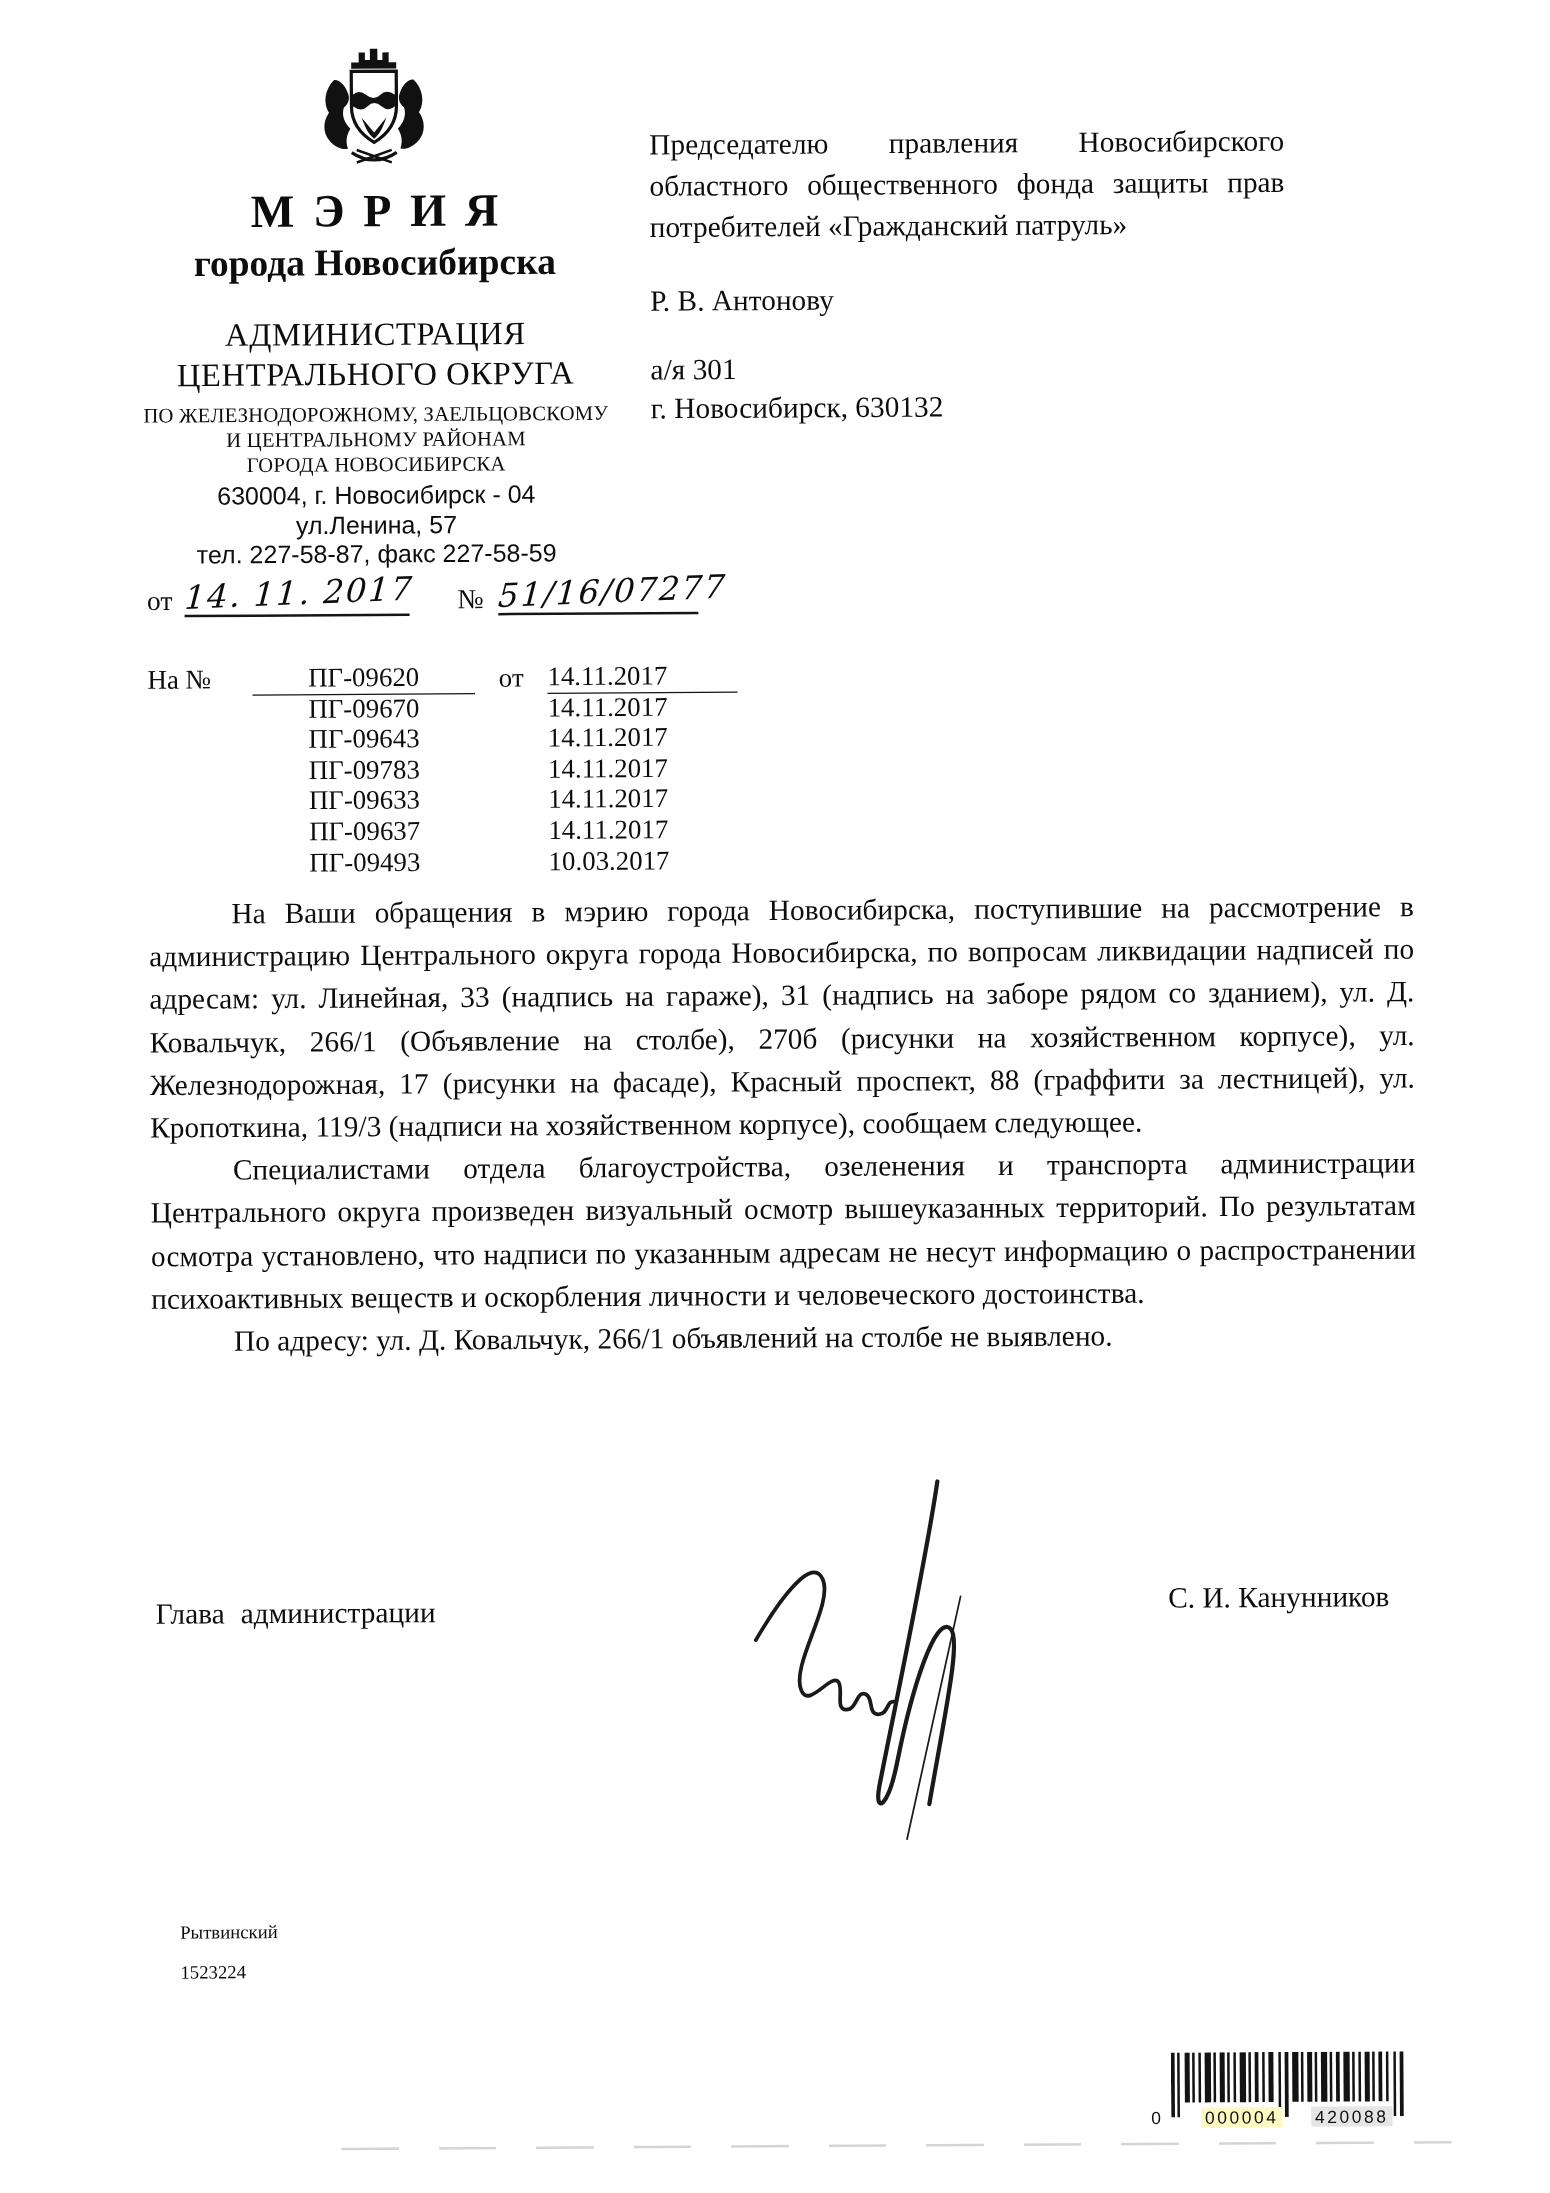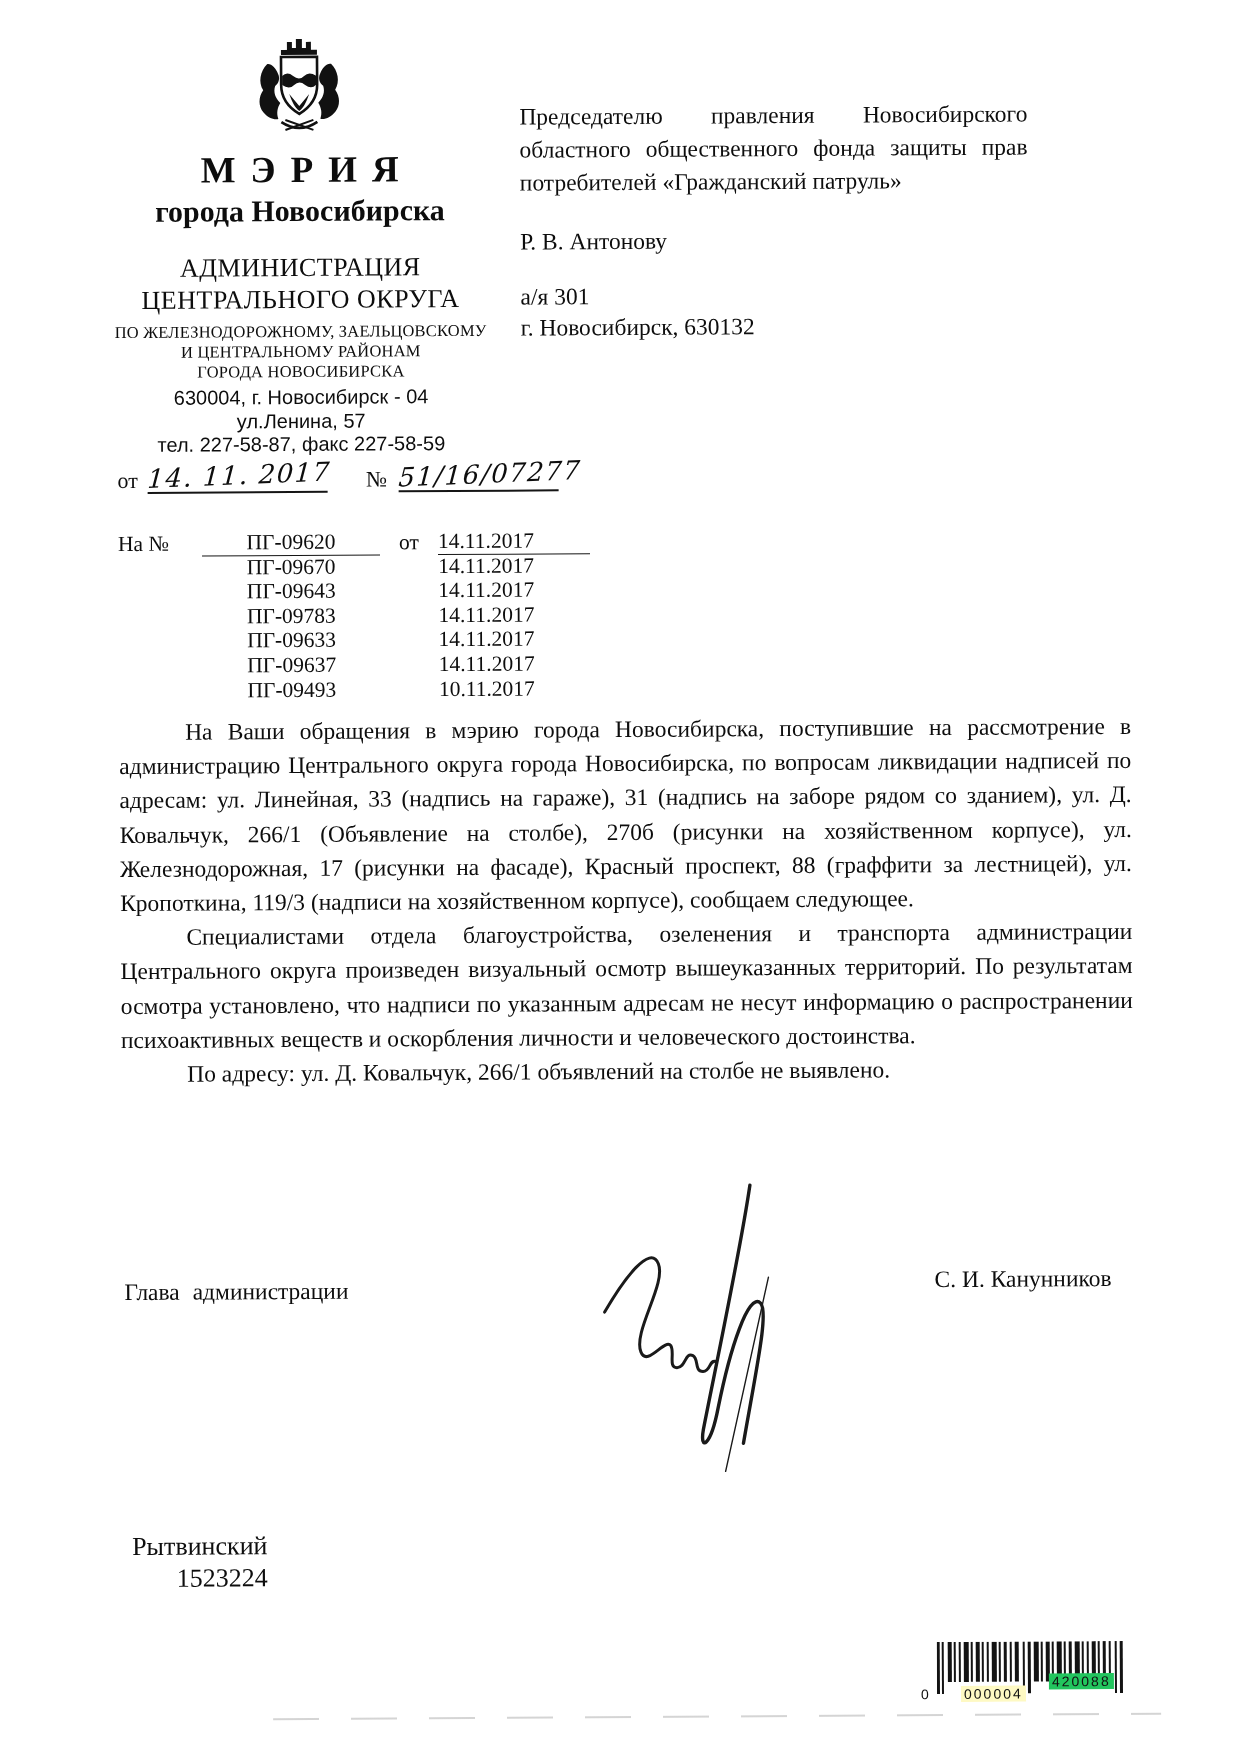--- a/index.html
+++ b/index.html
@@ -47,30 +47,30 @@
   
   .bodytext{position:absolute;left:120px;top:712px;width:1012px;font-size:23.5px;line-height:34.2px;text-align:justify;}
   .bodytext p{margin:0;text-indent:66px;}
 
   
   .sig-label{position:absolute;left:122px;top:1276px;font-size:23.5px;word-spacing:7px;}
   .sig-name{position:absolute;left:932px;top:1268px;font-size:23.5px;}
   .sig-svg{position:absolute;left:590px;top:1180px;width:240px;height:300px;}
 
   
-  .executor{position:absolute;left:128px;top:1528px;font-size:26px;line-height:32px;text-align:right;}
+  .executor{position:absolute;left:140px;top:1528px;font-size:15px;line-height:32px;}
 
   
   .barcode{position:absolute;left:916px;top:1644px;width:208px;height:62px;}
   .barcode svg{position:absolute;left:16px;top:0;width:192px;height:52px;}
   .bc-digits{position:absolute;bottom:2px;left:0;width:100%;height:16px;
     font-family:"Liberation Sans",sans-serif;font-size:14px;letter-spacing:2px;color:#111;}
   .bc-d0{position:absolute;left:0;bottom:0;}
   .bc-g1{position:absolute;left:40px;bottom:0;background:#fef9c3;padding:0 3px;}
-  .bc-g2{position:absolute;left:128px;bottom:12px;background:#22c55e;padding:0 3px;margin-top:12px;}
+  .bc-g2{position:absolute;left:128px;bottom:0;background:#e5e5e5;padding:0 3px;margin-top:12px;}
 
   .scanline{position:absolute;left:268px;top:1716px;width:888px;height:2px;
     background:repeating-linear-gradient(90deg,#c6c6c6 0 46px,transparent 46px 78px);opacity:.75;}
 </style>
 </head>
 <body>
 
 <div class="page">
   <div class="tilt">
 
@@ -164,21 +164,21 @@
           <span class="c-label"></span>
           <span class="c-num">ПГ-09637</span>
           <span class="c-ot"></span>
           <span class="c-date">14.11.2017</span>
         </div>
 
         <div class="ref-row">
           <span class="c-label"></span>
           <span class="c-num">ПГ-09493</span>
           <span class="c-ot"></span>
-          <span class="c-date">10.11.2017</span>
+          <span class="c-date">10.03.2017</span>
         </div>
       </div>
 
     <div class="bodytext">
       <p>На Ваши обращения в мэрию города Новосибирска, поступившие на рассмотрение в администрацию Центрального округа города Новосибирска, по вопросам ликвидации надписей по адресам: ул. Линейная, 33 (надпись на гараже), 31 (надпись на заборе рядом со зданием), ул. Д. Ковальчук, 266/1 (Объявление на столбе), 270б (рисунки на хозяйственном корпусе), ул. Железнодорожная, 17 (рисунки на фасаде), Красный проспект, 88 (граффити за лестницей), ул. Кропоткина, 119/3 (надписи на хозяйственном корпусе), сообщаем следующее.</p>
       <p>Специалистами отдела благоустройства, озеленения и транспорта администрации Центрального округа произведен визуальный осмотр вышеуказанных территорий. По результатам осмотра установлено, что надписи по указанным адресам не несут информацию о распространении психоактивных веществ и оскорбления личности и человеческого достоинства.</p>
       <p>По адресу: ул. Д. Ковальчук, 266/1 объявлений на столбе не выявлено.</p>
     </div>
 
     <div class="sig-label">Глава администрации</div>

